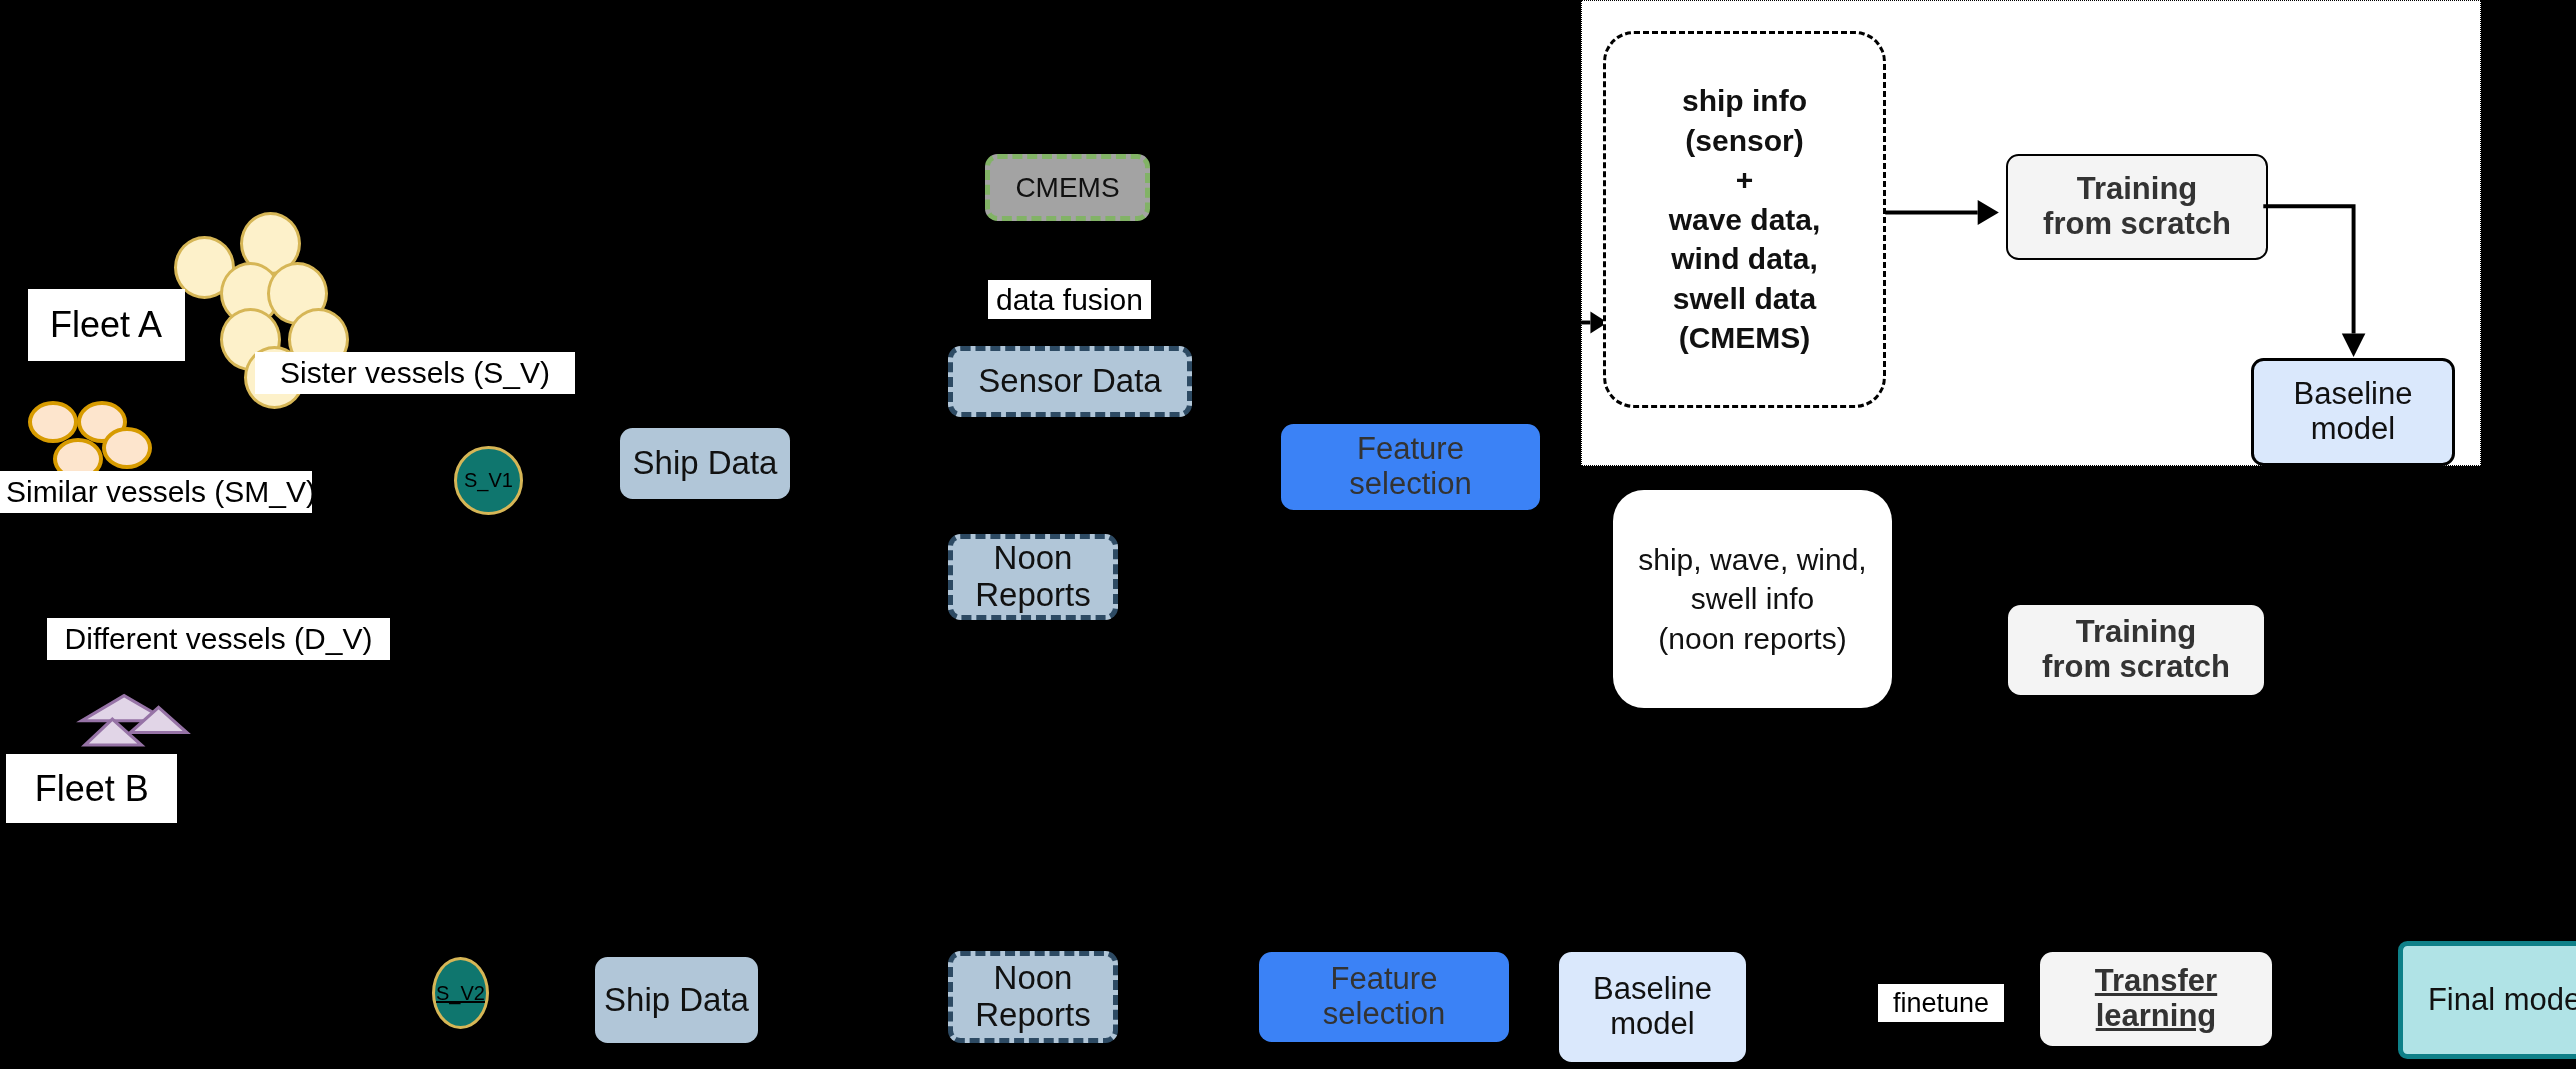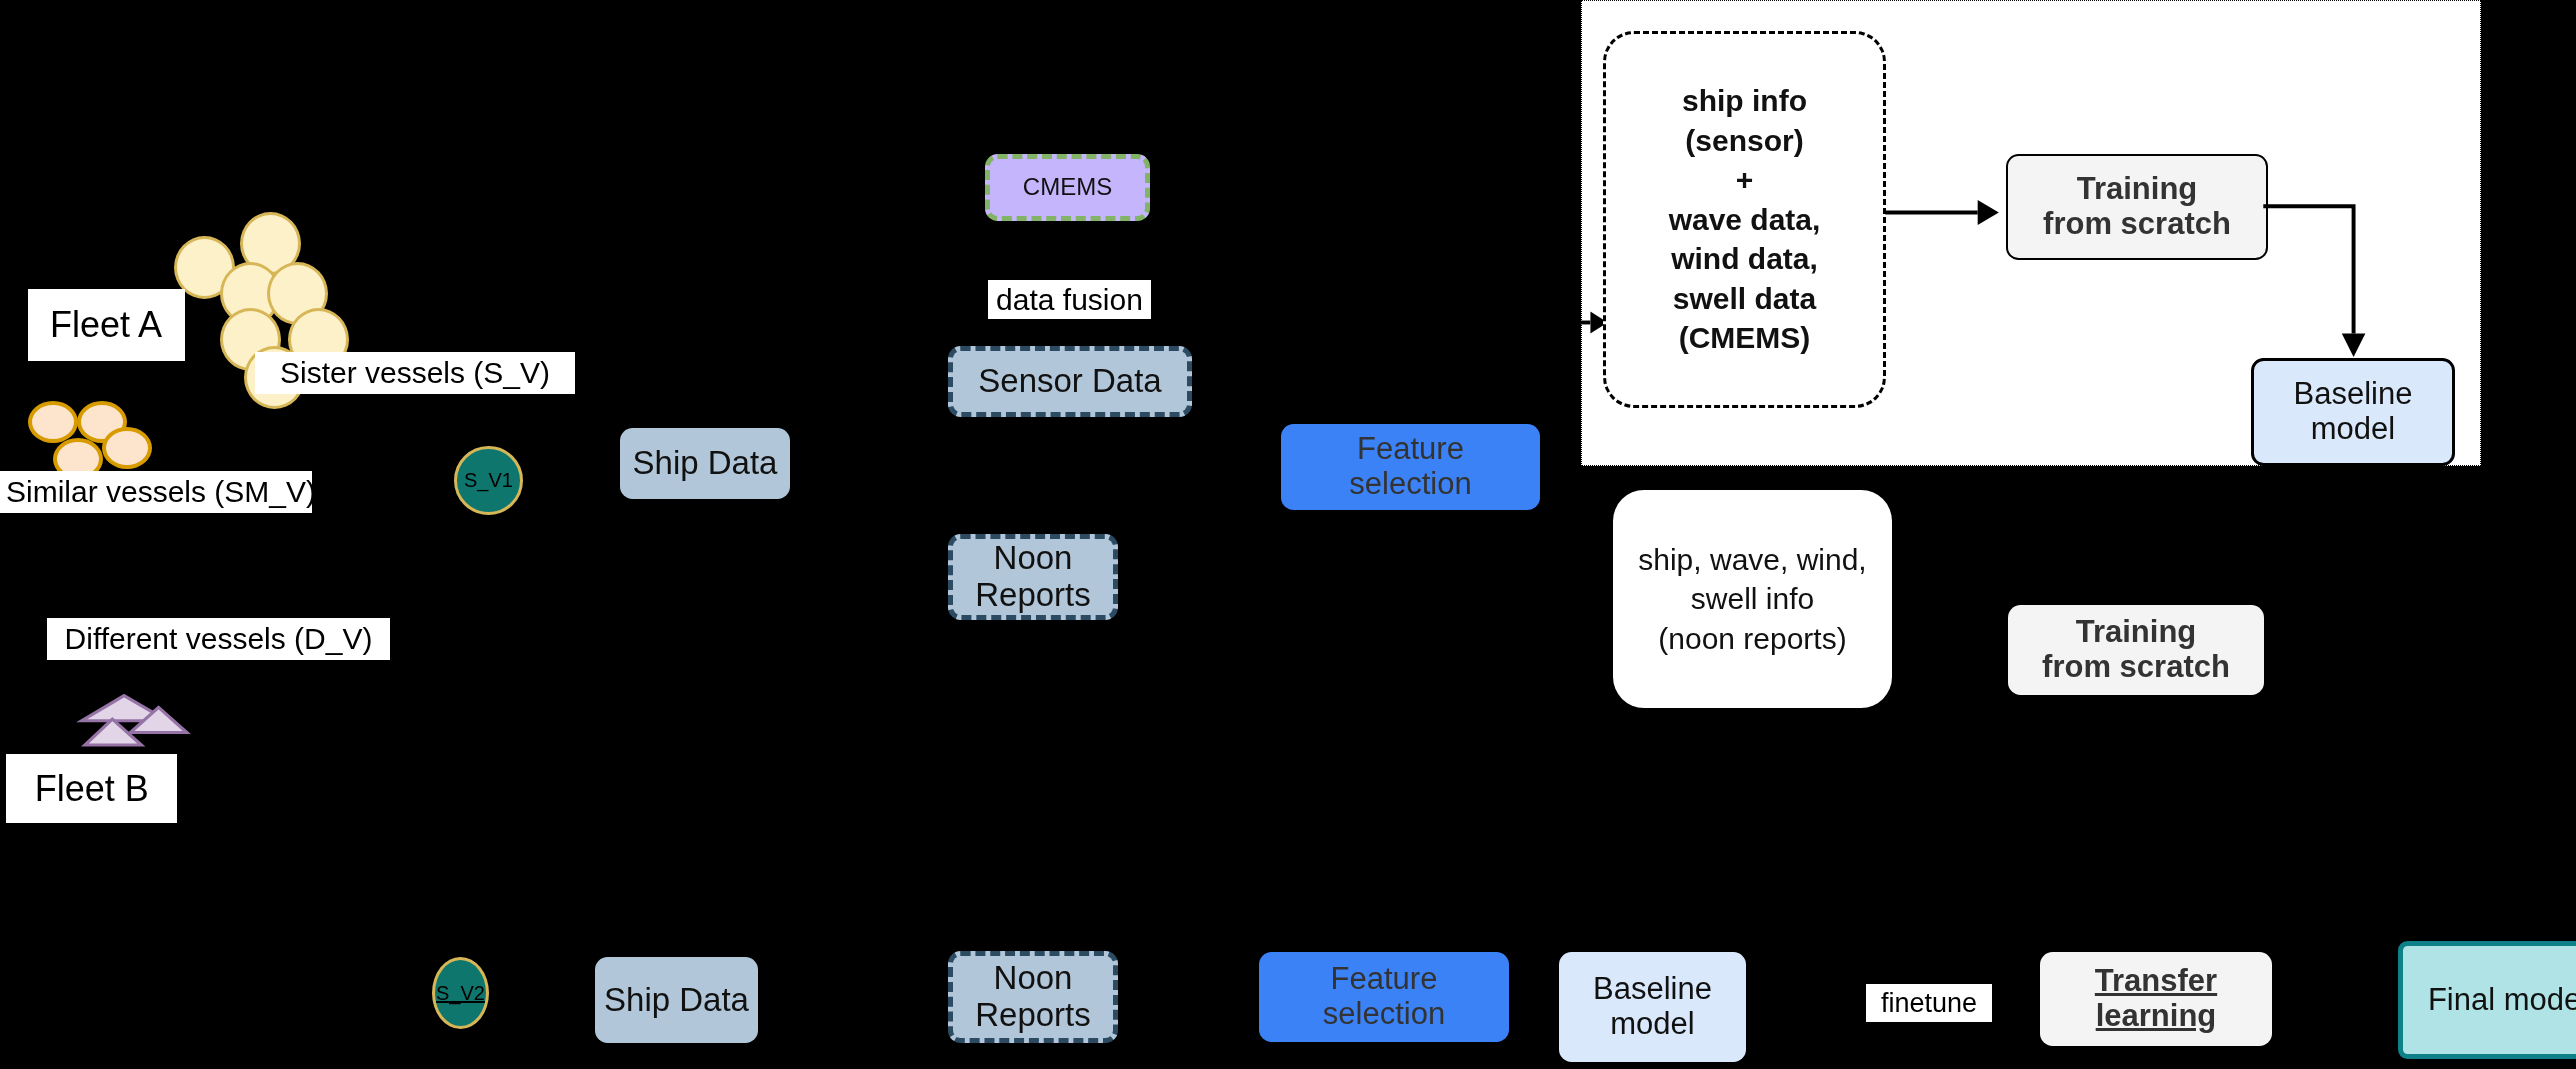--- a/index.html
+++ b/index.html
@@ -61,23 +61,23 @@
     font-size: 33px;
     border: none;
   }
   .box-dashed-blue {
     background: #b1c6d8;
     color: #111111;
     font-size: 33px;
     border: 5.5px dashed #2d4a63;
   }
   .box-cmems {
-    background: #c4b5fd;
-    color: #111111;
-    font-size: 24px;
+    background: #a3a3a3;
+    color: #111111;
+    font-size: 28px;
     border: 5.5px dashed #82b366;
   }
   .box-baseline {
     background: #dae8fc;
     color: #111111;
     font-size: 31px;
     border: 3.9px solid #000000;
   }
   .box-final {
     background: #b0e3e6;
@@ -109,21 +109,21 @@
     background: #ffffff;
     color: #000000;
     display: flex;
     align-items: center;
     justify-content: center;
     box-sizing: border-box;
     white-space: nowrap;
   }
   .lbl-big { font-size: 36px; }
   .lbl-mid { font-size: 30px; }
-  .lbl-sm  { font-size: 27px; }
+  .lbl-sm  { font-size: 27px; margin-left: 12px; }
 
   
   .circ {
     border-radius: 50%;
     box-sizing: border-box;
   }
   .circ-sister {
     background: #fdf1ca;
     border: 3.9px solid #d6b656;
   }

